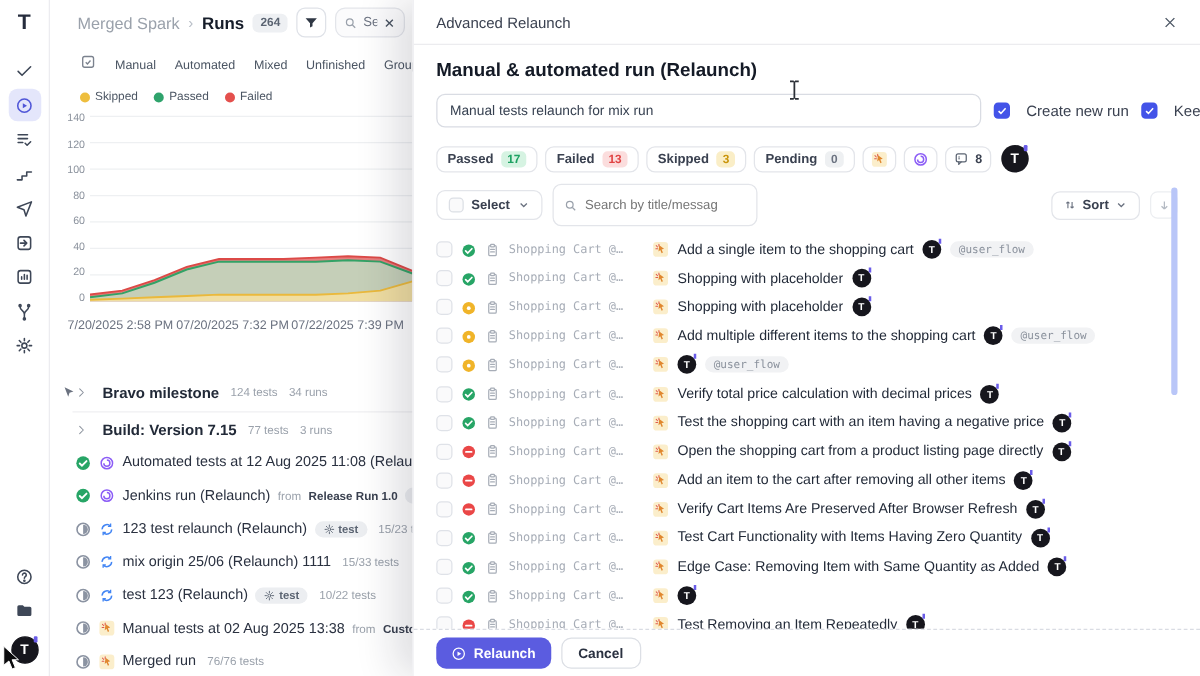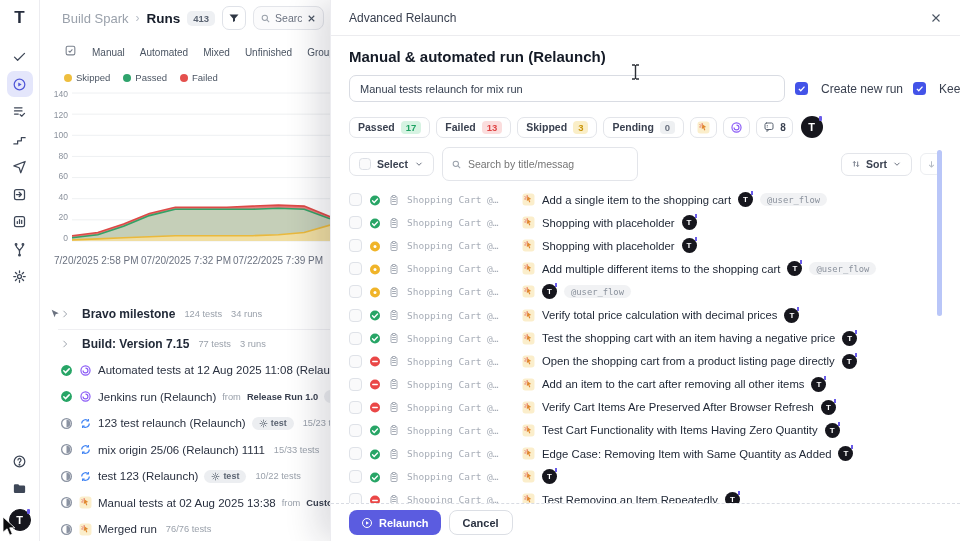--- a/index.html
+++ b/index.html
@@ -84,21 +84,21 @@
   .cnt.gray{background:#eef0f2;color:#6b7280;}
   .ichip{display:inline-flex;align-items:center;justify-content:center;border:1px solid #e3e5ea;border-radius:7px;height:21px;min-width:26px;background:#fff;cursor:pointer;gap:5px;padding:0 6px;}
   .ichip .n{font-size:10px;font-weight:600;color:#3a4150;}
   .avatar{width:22px;height:22px;border-radius:50%;background:#16161d;color:#fff;font-size:11px;font-weight:bold;
     display:flex;align-items:center;justify-content:center;cursor:pointer;position:relative;margin-left:2px;}
   .avatar i{position:absolute;right:1px;top:0;width:3px;height:5px;background:#6a5ce8;border-radius:1px;font-style:normal;}
   .ctl-row{display:flex;align-items:center;gap:8px;margin-top:9px;}
   .sel{display:inline-flex;align-items:center;gap:6px;border:1px solid #e3e5ea;border-radius:7px;height:24px;padding:0 9px;font-size:10.5px;font-weight:600;color:#3a4150;cursor:pointer;background:#fff;}
   .sel .box{width:12px;height:12px;border:1px solid #dcdfe5;border-radius:3.5px;background:#fafafb;}
   .sel svg{width:10px;height:10px;color:#6b7280;}
-  .m-search{display:flex;align-items:center;gap:6px;border:1px solid #e3e5ea;border-radius:7px;height:24px;padding:16px 8px;color:#9aa1ab;width:196px;background:#fff;}
+  .m-search{display:flex;align-items:center;gap:6px;border:1px solid #e3e5ea;border-radius:7px;height:24px;padding:16px 8px;color:#9aa1ab;width:164px;background:#fff;}
   .m-search svg{width:11px;height:11px;flex:none;}
   .m-search input{border:0;outline:none;font-size:10.5px;color:#6b7280;width:100%;font-family:inherit;background:transparent;}
   .right-ctls{margin-left:auto;display:flex;align-items:center;gap:8px;}
   .sortbtn{display:inline-flex;align-items:center;gap:5px;border:1px solid #e3e5ea;border-radius:7px;height:23px;padding:0 9px;font-size:10.5px;font-weight:600;color:#3a4150;cursor:pointer;background:#fff;}
   .sortbtn svg{width:10px;height:10px;color:#6b7280;}
   .dl-btn{width:22px;height:22px;border:1px solid #eceef1;border-radius:6px;display:flex;align-items:center;justify-content:center;color:#b4bac3;cursor:pointer;}
   .dl-btn svg{width:11px;height:11px;}
   .tests{margin-top:7px;}
   .trow{display:flex;align-items:center;gap:7px;height:23.1px;cursor:pointer;white-space:nowrap;}
   .trow .box{width:13px;height:13px;border:1px solid #dfe2e8;border-radius:4px;background:#fafafb;flex:none;cursor:pointer;}
@@ -199,24 +199,24 @@
         </div>
       <div class="rail-avatar">
           <span>T</span>
           <i></i>
         </div>
     </div>
   </aside>
 
   <section class="left">
     <div class="lp-head">
-      <span class="crumb-proj">Build Spark</span>
+      <span class="crumb-proj">Merged Spark</span>
       <span class="crumb-sep">›</span>
       <span class="crumb-page">Runs</span>
-      <span class="count-badge">413</span>
+      <span class="count-badge">264</span>
       <span class="filter-btn">
           <svg viewBox="0 0 24 24">
             <path d="M3 5h18l-7 8v5l-4 2v-7z" fill="currentColor"></path>
           </svg>
         </span>
       <span class="lp-search">
         <svg viewBox="0 0 24 24" fill="none" stroke="currentColor" stroke-width="2.2">
             <circle cx="10.5" cy="10.5" r="5.8"></circle>
             <path d="M15.2 15.2L20 20"></path>
           </svg>

